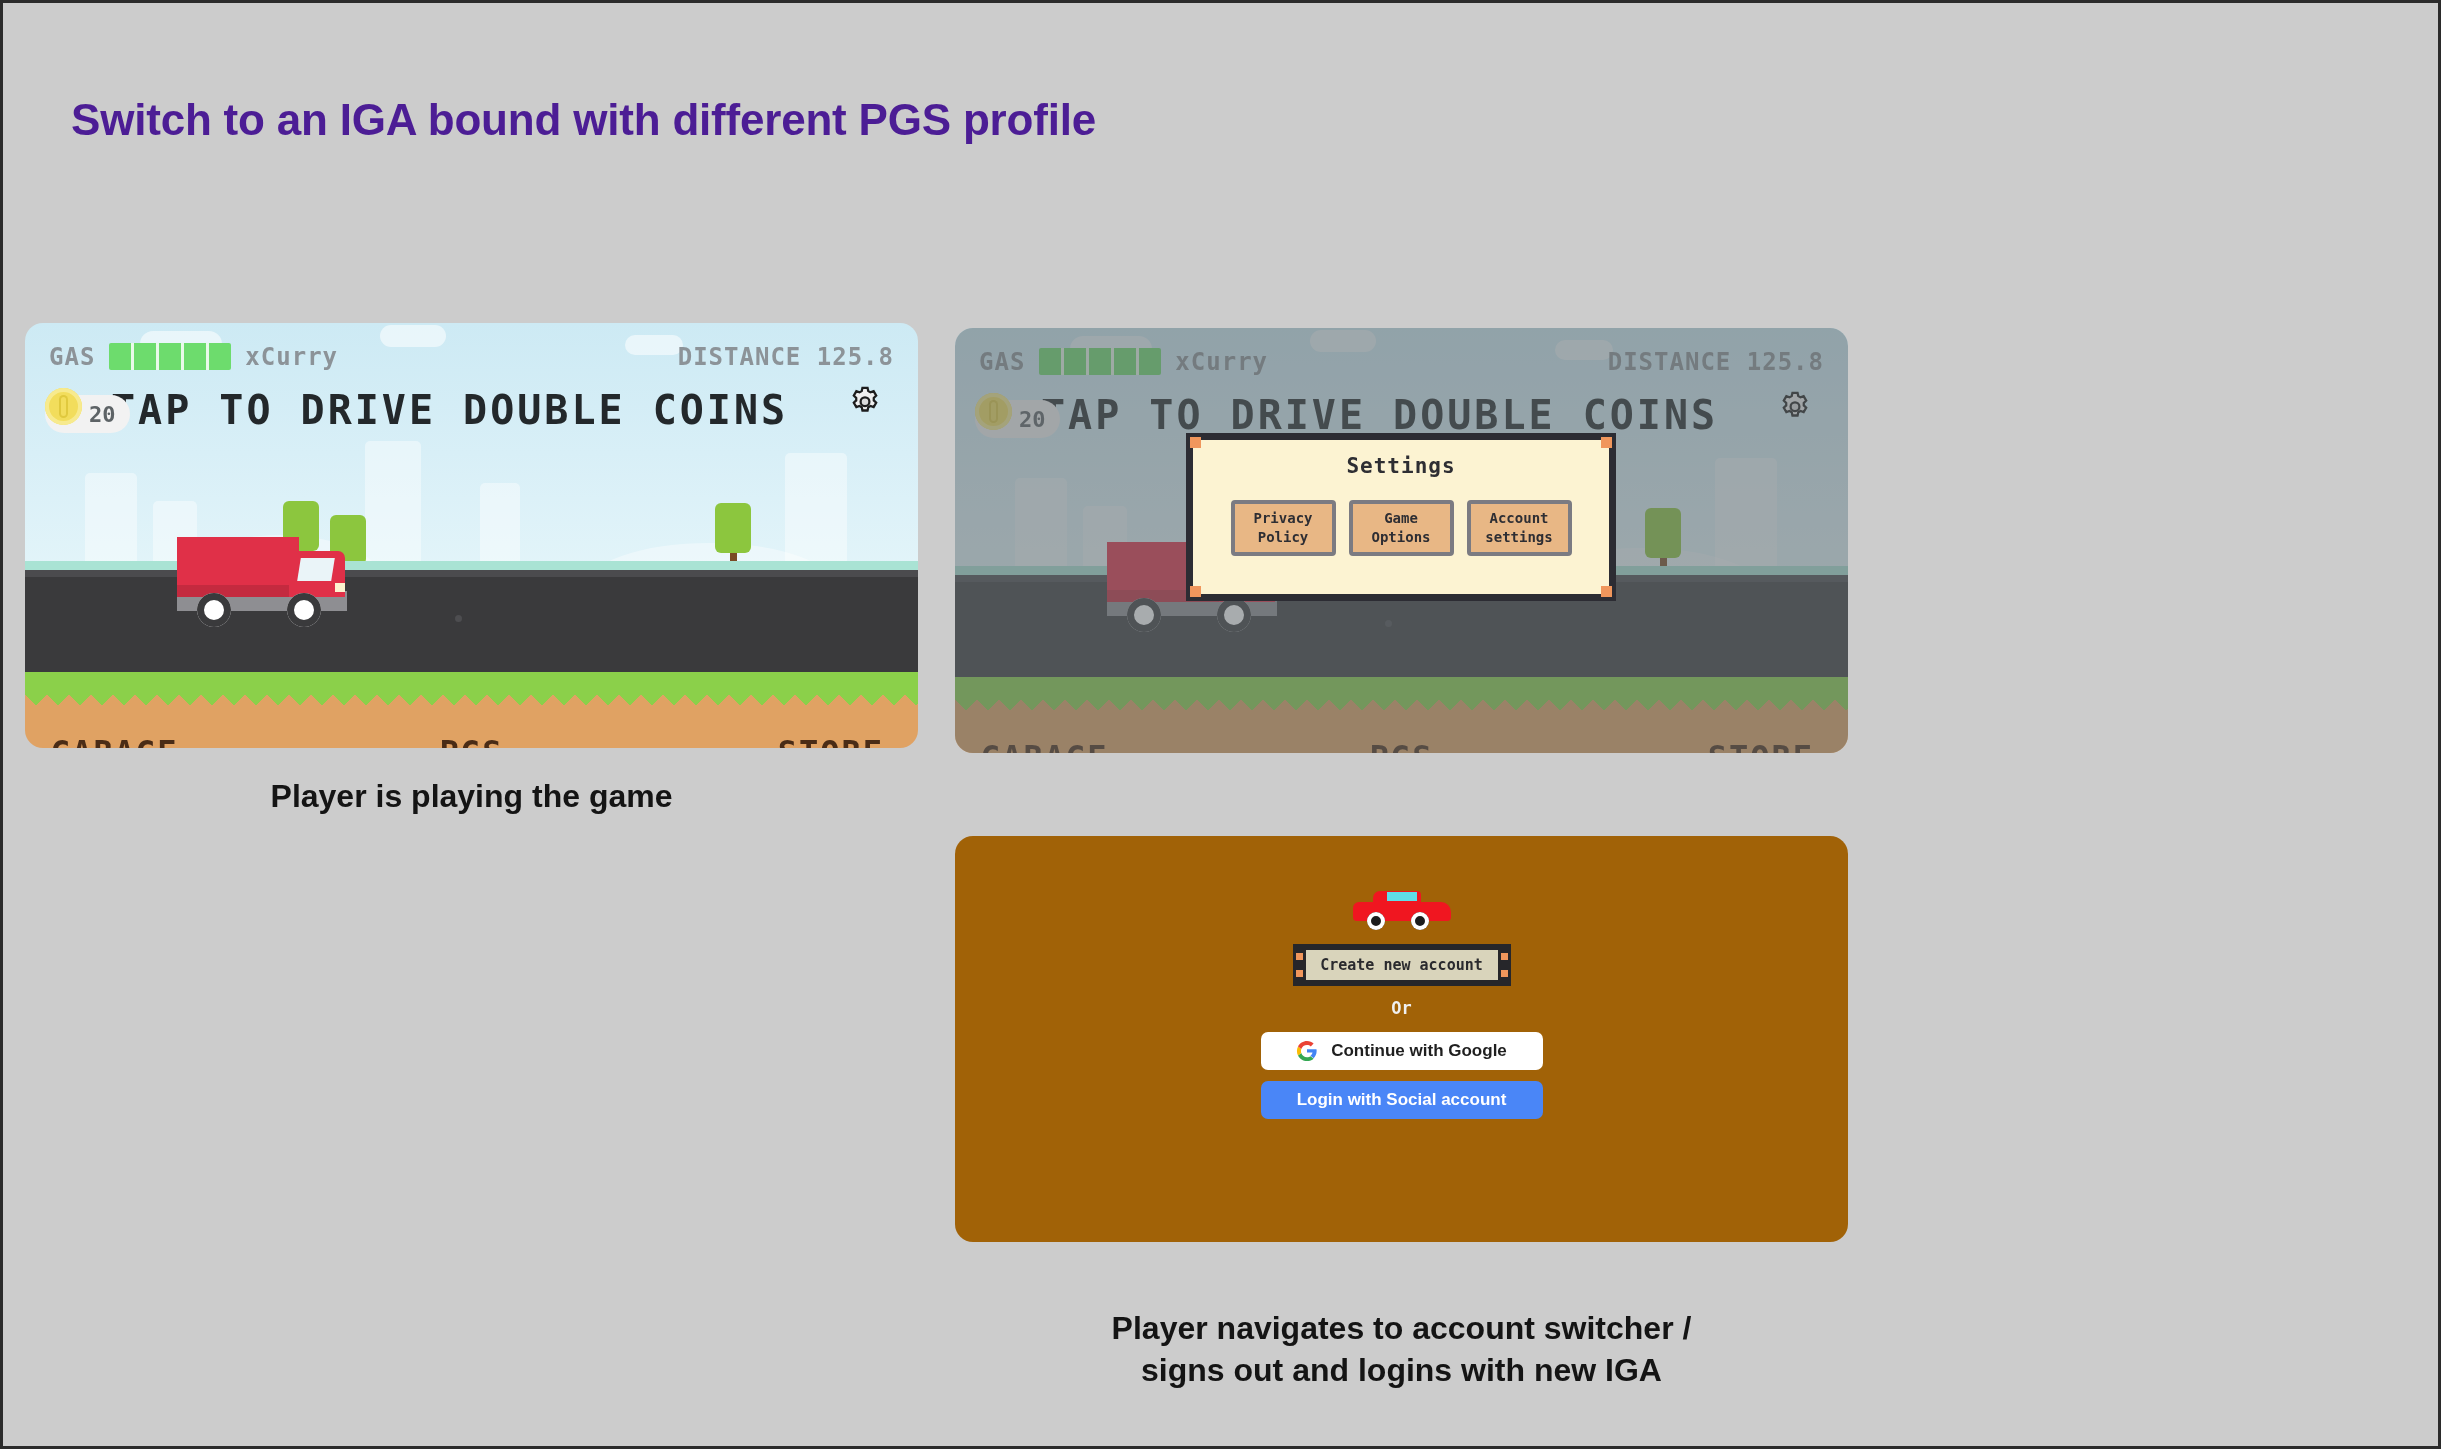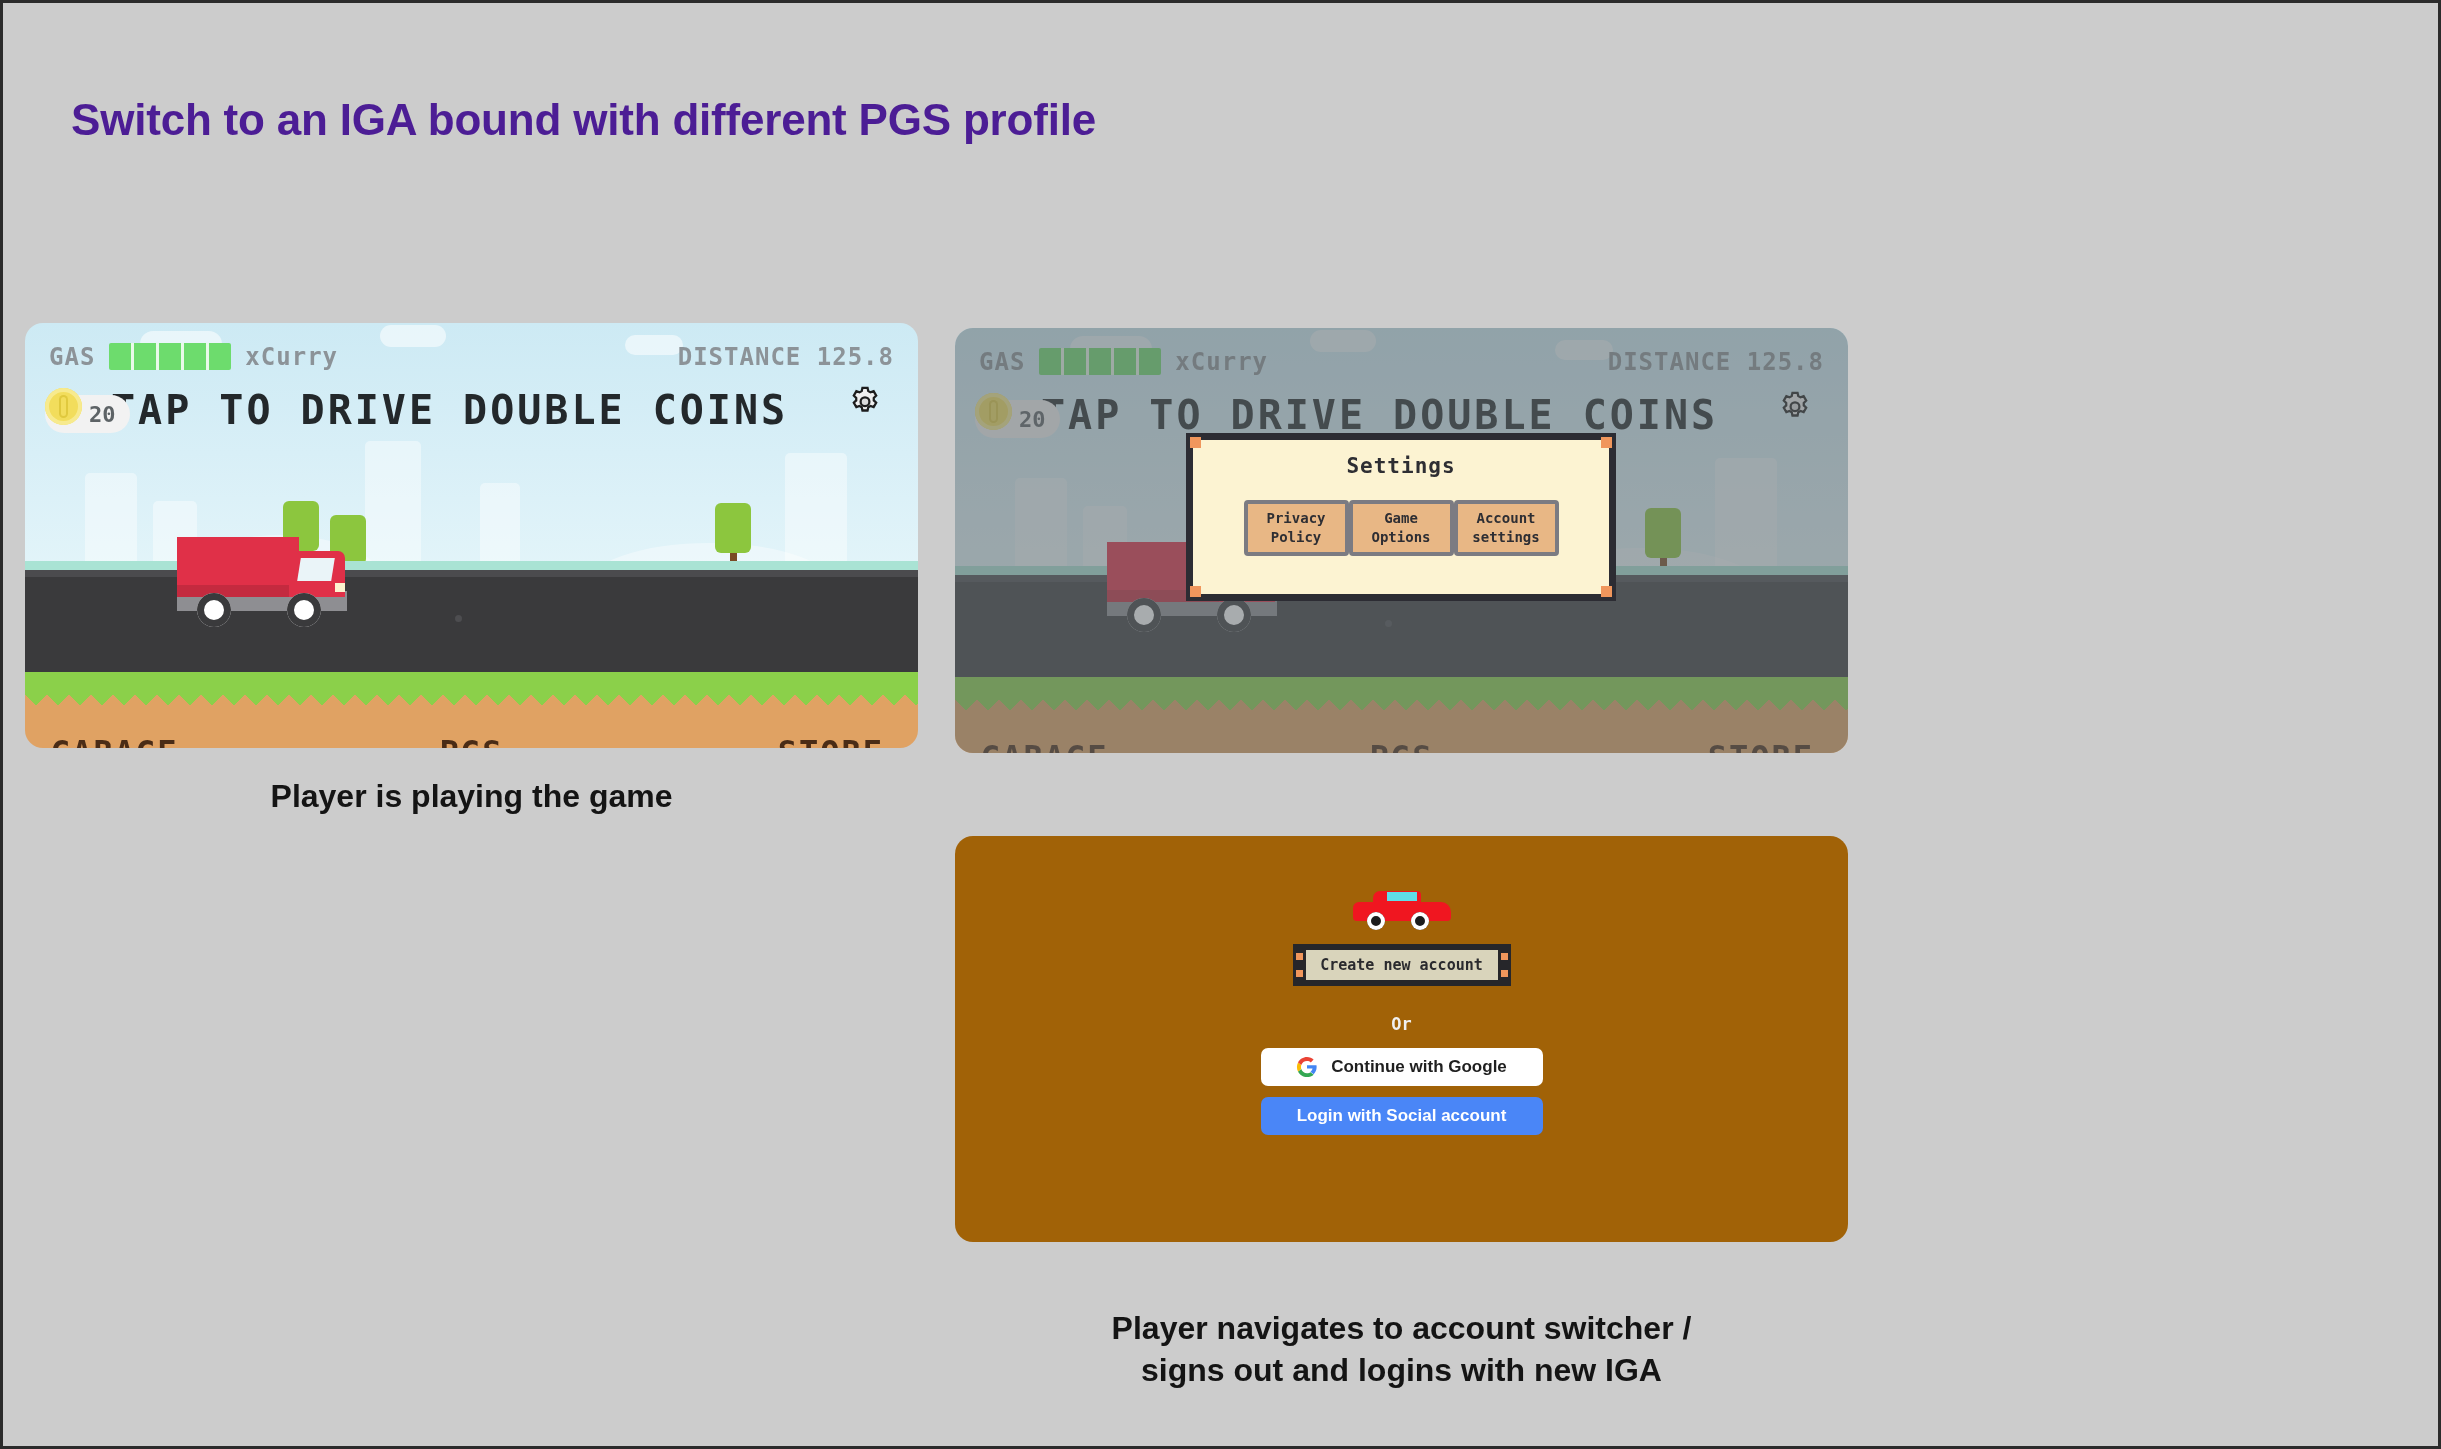--- a/index.html
+++ b/index.html
@@ -293,20 +293,21 @@
     margin-top: 14px;
     font-family: "DejaVu Sans Mono", monospace;
     font-size: 21px;
     font-weight: bold;
     letter-spacing: 1px;
     color: #2e2e33;
   }
   .settings-btn-row {
     display: flex;
     justify-content: center;
+    gap: 13px;
     margin-top: 22px;
   }
   .settings-btn {
     width: 105px; height: 56px;
     background: #e8b785;
     border: 4px solid #7b7b82;
     border-radius: 4px;
     display: flex; align-items: center; justify-content: center;
     text-align: center;
     font-family: "DejaVu Sans Mono", monospace;
@@ -395,21 +396,21 @@
     width: 7px; height: 7px;
     background: #f0965c;
     z-index: 2;
   }
   .ca-nub-l1 { left: -10px; top: 3px; }
   .ca-nub-l2 { left: -10px; bottom: 3px; }
   .ca-nub-r1 { right: -10px; top: 3px; }
   .ca-nub-r2 { right: -10px; bottom: 3px; }
 
   #or-text {
-    margin-top: 28px;
+    margin-top: 12px;
     font-family: "DejaVu Sans Mono", monospace;
     font-size: 17px;
     font-weight: bold;
     color: #f0f0f0;
   }
 
   #google-btn {
     margin-top: 14px;
     width: 282px; height: 38px;
     background: #ffffff;

